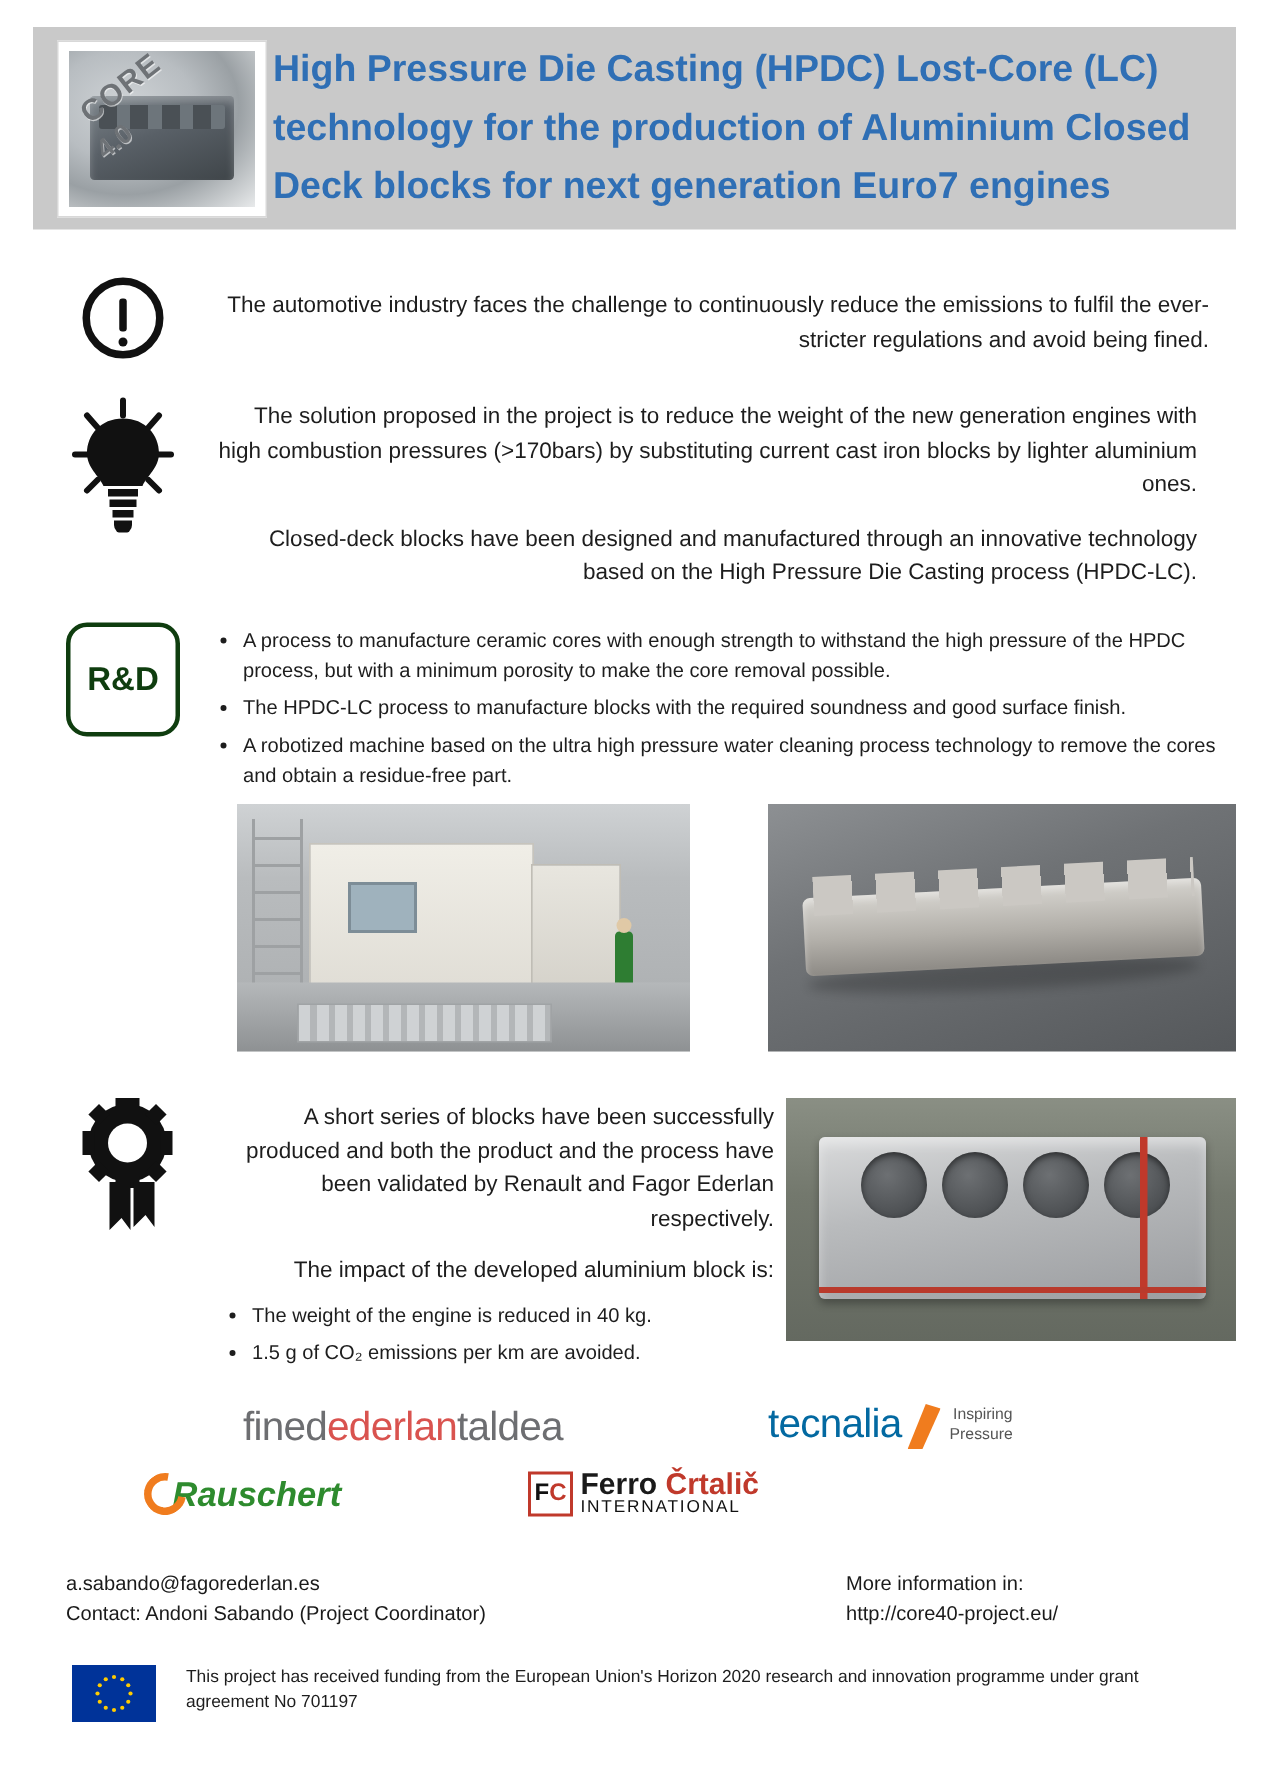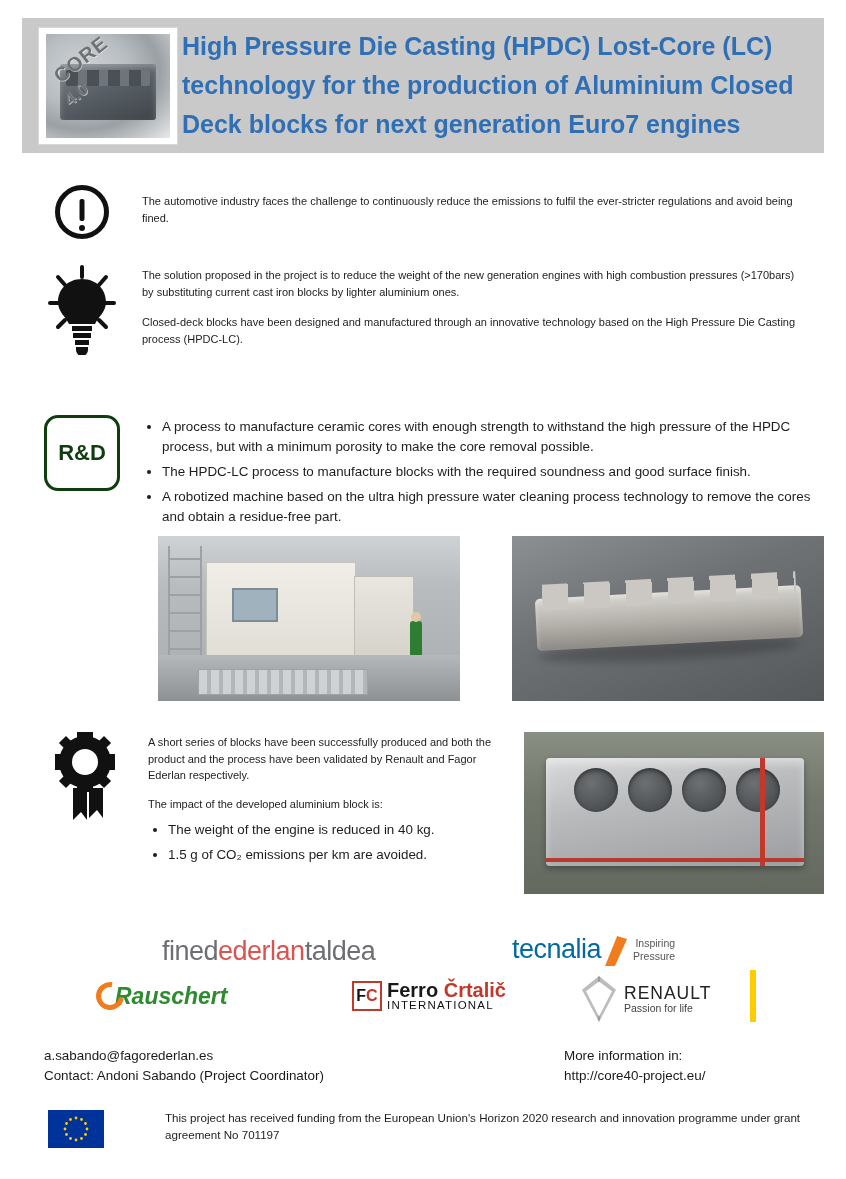--- a/index.html
+++ b/index.html
@@ -79,21 +79,21 @@
     font-size: 25px;
     font-weight: bold;
     line-height: 1.55;
   }
 
   
   .sec { position: absolute; display: flex; }
   .icon-col { width: 120px; display: flex; justify-content: center; }
   .txt-col  { flex: 1; }
 
-  p.body { margin: 0 0 8px 0; font-size: 11px; line-height: 1.5; color: #1d1d1d; }
+  p.body { margin: 0 0 8px 0; font-size: 15px; line-height: 1.5; color: #1d1d1d; text-align: right; }
   ul.body { margin: 0; padding-left: 20px; }
   ul.body li { font-size: 13.4px; line-height: 1.5; margin-bottom: 5px; color: #1d1d1d; }
 
   
   .icon-excl {
     width: 54px; height: 54px; border-radius: 50%;
     border: 5px solid #111; position: relative;
   }
   .icon-excl::before {
     content:""; position:absolute; left:50%; top:9px; transform:translateX(-50%);
@@ -260,21 +260,21 @@
   .lg-renault .r2 { font-size:10.5px; color:#444; }
   .lg-renault .ybar {
     position:absolute; left:168px; top:-6px; width:6px; height:52px; background:#ffcc00;
   }
 
   
   .contact { position:absolute; left:44px; top:1046px; font-size:13.4px; line-height:1.5; }
   .moreinfo { position:absolute; left:564px; top:1046px; font-size:13.4px; line-height:1.5; }
 
   
-  .eu-row { position:absolute; left:48px; top:1110px; display:flex; align-items:flex-start;gap:41px; }
+  .eu-row { position:absolute; left:48px; top:1110px; display:flex; align-items:flex-start; }
   .eu-flag {
     width:56px; height:38px; background:#003399; position:relative; flex:none;
   }
   .eu-flag .stars {
     position:absolute; left:50%; top:50%; width:26px; height:26px;
     transform:translate(-50%,-50%);
   }
   .eu-text { margin-left:20px; font-size:11.6px; line-height:1.45; max-width:670px; color:#1d1d1d; }
 </style>
 </head>
@@ -421,28 +421,20 @@
     <span class="fc">
         <span>F</span>
         <i>C</i>
       </span>
     <span class="txt">
       <div class="t1"><span>Ferro </span><span class="red">Črtalič</span></div>
       <div class="t2">INTERNATIONAL</div>
     </span>
   </div>
 
-  <div class="lg-renault">
-    <span class="diamond"></span>
-    <span class="rtxt">
-      <div class="r1">RENAULT</div>
-      <div class="r2">Passion for life</div>
-    </span>
-    <span class="ybar"></span>
-  </div>
 </div>
 
 <div class="contact">
   <div>a.sabando@fagorederlan.es</div>
   <div>Contact: Andoni Sabando (Project Coordinator)</div>
 </div>
 
 <div class="moreinfo">
   <div>More information in:</div>
   <div>http://core40-project.eu/</div>

